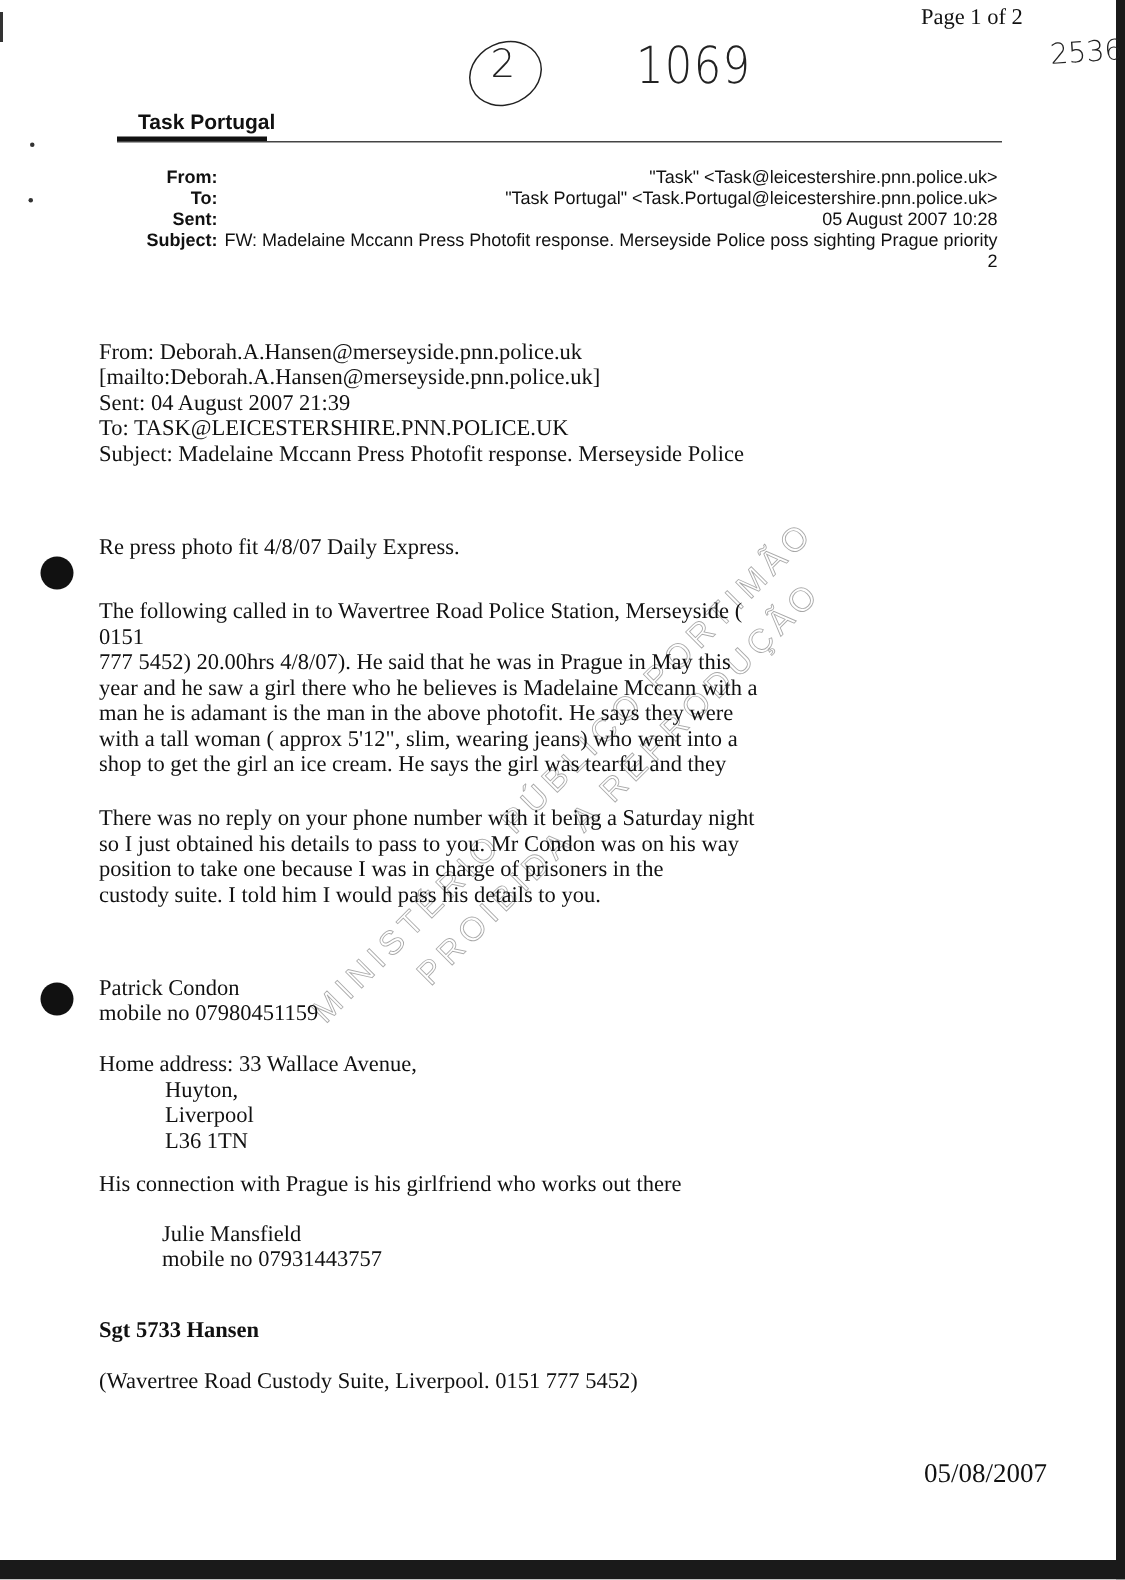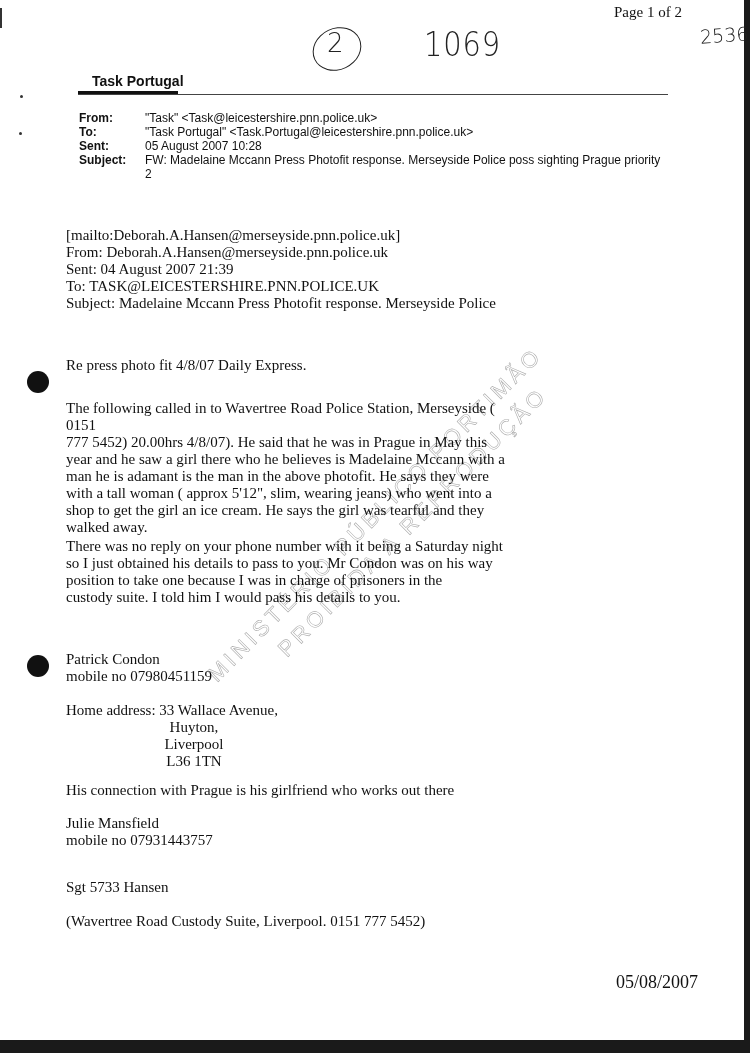--- a/index.html
+++ b/index.html
@@ -18,35 +18,35 @@
     .hand-circle { position: absolute; left: 312px; top: 28px; width: 48px; height: 40px; border: 1.5px solid #222; border-radius: 50%; transform: rotate(-25deg); }
     .hand-2 { left: 327px; top: 28px; font-size: 26px; }
     .hand-1069 { left: 424px; top: 24px; font-size: 34px; letter-spacing: 1px; transform: scaleX(0.85); transform-origin: left; }
     .hand-2536 { left: 700px; top: 24px; font-size: 19px; transform: rotate(-4deg); }
 
     .title { position: absolute; left: 78px; top: 73px; font-family: "Liberation Sans", sans-serif; font-weight: bold; font-size: 14px; margin-left: 14px; }
     .title-underline-thick { position: absolute; left: 78px; top: 91px; width: 100px; height: 3px; background: #111; }
     .title-rule { position: absolute; left: 78px; top: 94px; width: 590px; height: 1px; background: #444; }
 
     .header-table { position: absolute; left: 79px; top: 111px; font-family: "Liberation Sans", sans-serif; font-size: 12px; line-height: 14px; }
-    .hrow { display: flex; }
+    .hrow { display: flex; text-align: right; }
     .hlabel { width: 66px; font-weight: bold; }
     .hval { width: 520px; }
 
     .body { position: absolute; left: 66px; font-size: 15px; line-height: 17px; }
     .orig { top: 227px; }
     .p1 { top: 357px; }
     .p2 { top: 367px; width: 470px; margin-top: 33px; }
     .p3 { top: 538px; width: 470px; }
     .contact { top: 651px; }
-    .addr { top: 702px; text-align: center; }
+    .addr { top: 702px; }
     .addr-indent { padding-left: 44px; }
     .conn { top: 782px; }
-    .julie { top: 815px; }
-    .sgt { top: 879px; }
+    .julie { top: 815px; margin-left: 42px; }
+    .sgt { top: 879px; font-weight: bold; }
     .wav { top: 913px; }
     .footer-date { position: absolute; left: 616px; top: 972px; font-size: 18px; }
 
     .punch { position: absolute; width: 22px; height: 22px; border-radius: 50%; background: #111; }
 
     .watermark { position: absolute; color: rgba(0,0,0,0.22); font-family: "Liberation Sans", sans-serif; font-size: 22px; letter-spacing: 4px; transform: rotate(-45deg); transform-origin: left center; white-space: nowrap; -webkit-text-stroke: 0.6px rgba(0,0,0,0.35); color: transparent; }
     .wm1 { left: 212px; top: 665px; }
     .wm2 { left: 282px; top: 640px; }
   </style>
 </head>
@@ -82,41 +82,40 @@
     <div class="hlabel">Sent:</div>
     <div class="hval">05 August 2007 10:28</div>
   </div>
   <div class="hrow">
     <div class="hlabel">Subject:</div>
     <div class="hval">FW: Madelaine Mccann Press Photofit response. Merseyside Police poss sighting Prague priority 2</div>
   </div>
 </div>
 
 <div class="body orig">
+  <div>From: Deborah.A.Hansen@merseyside.pnn.police.uk</div>
   <div>[mailto:Deborah.A.Hansen@merseyside.pnn.police.uk]</div>
-  <div>From: Deborah.A.Hansen@merseyside.pnn.police.uk</div>
   <div>Sent: 04 August 2007 21:39</div>
   <div>To: TASK@LEICESTERSHIRE.PNN.POLICE.UK</div>
   <div>Subject: Madelaine Mccann Press Photofit response. Merseyside Police</div>
 </div>
 
 <div class="punch" style="left:27px;top:371px;"></div>
 <div class="punch" style="left:27px;top:655px;"></div>
 
 <div class="body p1">Re press photo fit 4/8/07 Daily Express.</div>
 
 <div class="body p2">
   <div>The following called in to Wavertree Road Police Station, Merseyside (</div>
   <div>0151</div>
   <div>777 5452) 20.00hrs 4/8/07). He said that he was in Prague in May this</div>
   <div>year and he saw a girl there who he believes is Madelaine Mccann with a</div>
   <div>man he is adamant is the man in the above photofit. He says they were</div>
   <div>with a tall woman ( approx 5'12", slim, wearing jeans) who went into a</div>
   <div>shop to get the girl an ice cream. He says the girl was tearful and they</div>
-  <div>walked away.</div>
 </div>
 
 <div class="body p3">
   <div>There was no reply on your phone number with it being a Saturday night</div>
   <div>so I just obtained his details to pass to you. Mr Condon was on his way</div>
   <div>position to take one because  I was in charge of prisoners in the</div>
   <div>custody suite. I told him I would pass his details to you.</div>
 </div>
 
 <div class="body contact">

